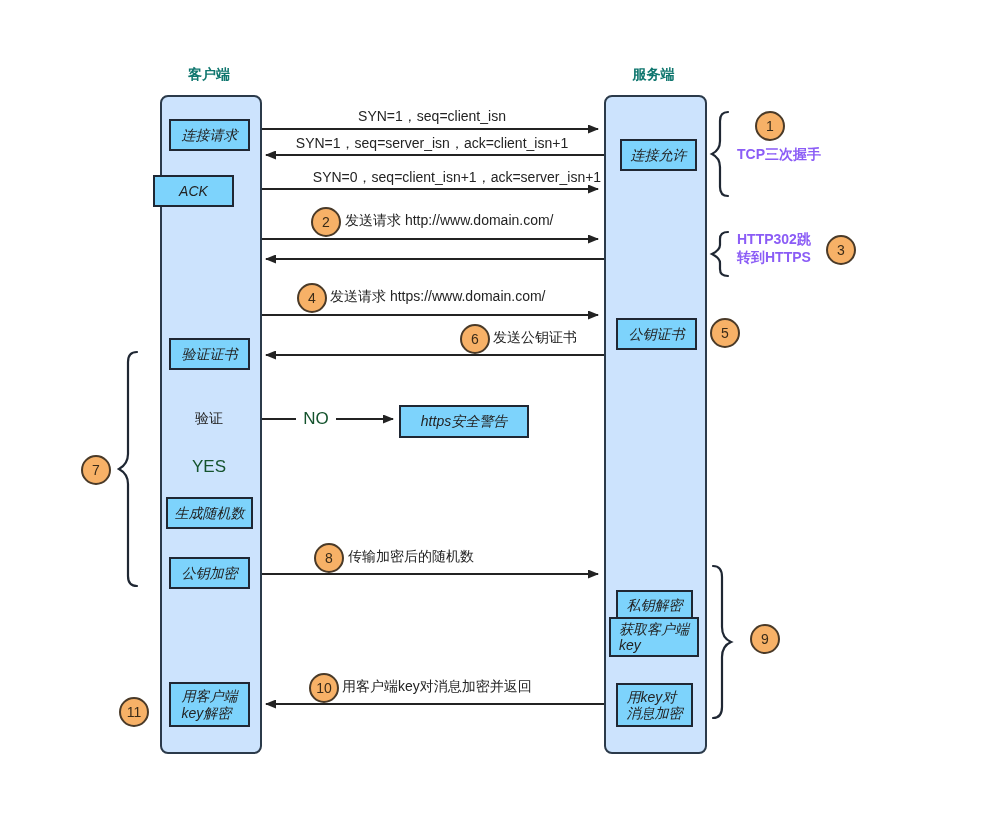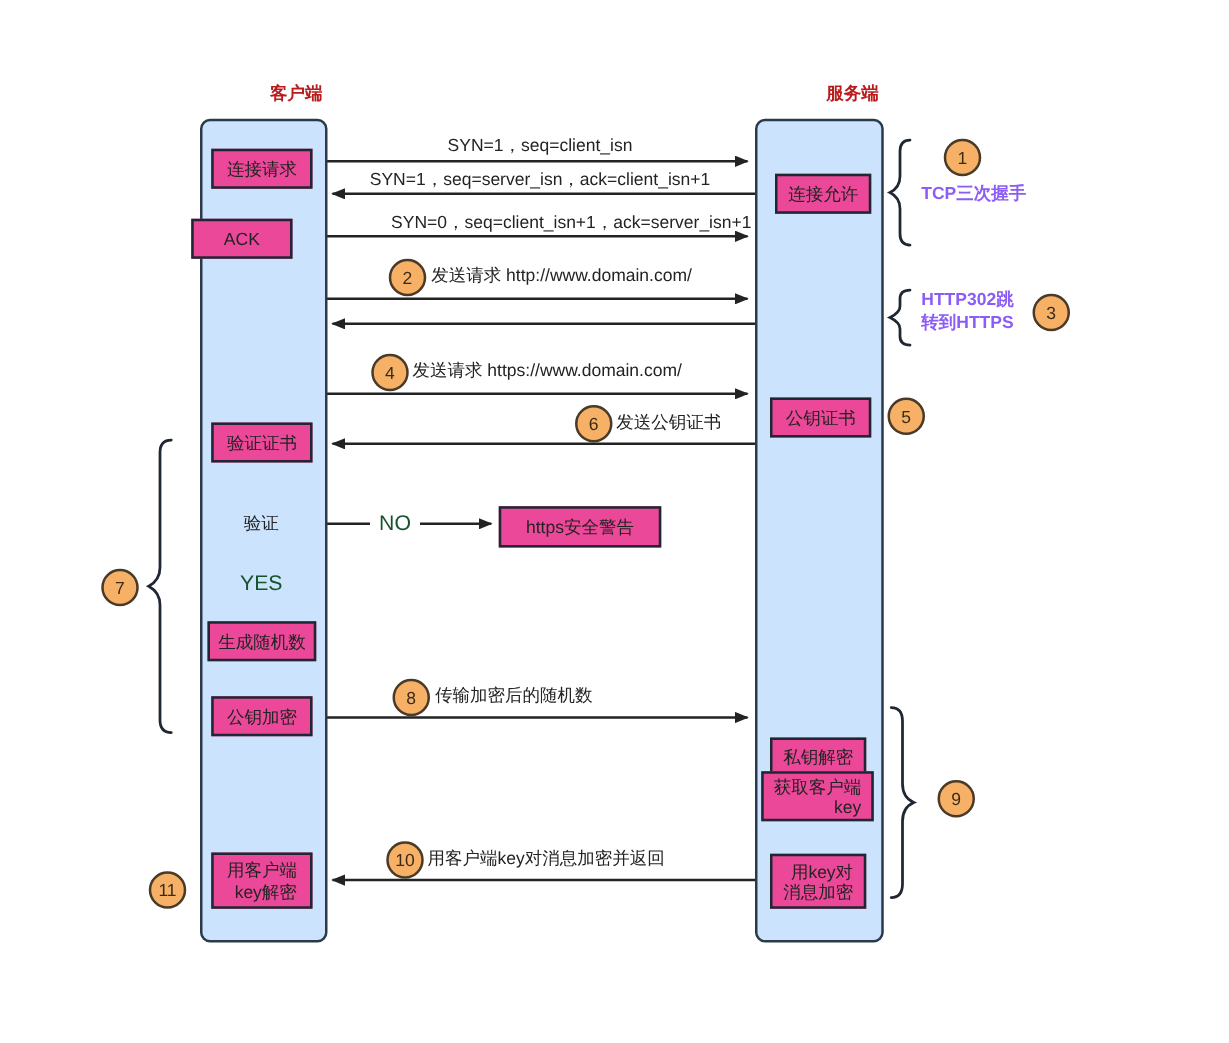--- a/index.html
+++ b/index.html
@@ -2,24 +2,24 @@
 <html><head>
 <meta charset="utf-8">
 <style>
   html,body{margin:0;padding:0;background:#ffffff;}
   body{width:983px;height:834px;position:relative;overflow:hidden;
        font-family:"Liberation Sans","DejaVu Sans",sans-serif;}
   #stage{position:absolute;left:0;top:0;width:983px;height:834px;}
   svg.layer{position:absolute;left:0;top:0;width:983px;height:834px;}
 
   .lane{position:absolute;background:#cce3fd;border:2px solid #2b3a4a;border-radius:8px;}
-  .node{position:absolute;background:#ec4899;border:2px solid #1f2733;
-        display:flex;align-items:center;justify-content:center;text-align:right;
-        font-size:14px;color:#232323;line-height:1.15;box-sizing:border-box;}
-  .actor-title{position:absolute;font-size:14px;font-weight:bold;color:#b91c1c;text-align:right;}
+  .node{position:absolute;background:#7dd3fc;border:2px solid #1f2733;
+        display:flex;align-items:center;justify-content:center;text-align:left;
+        font-size:14px;color:#232323;line-height:1.15;box-sizing:border-box;font-style:italic;}
+  .actor-title{position:absolute;font-size:14px;font-weight:bold;color:#0f766e;text-align:center;}
   .msg{position:absolute;font-size:14px;color:#232323;white-space:nowrap;}
   .msg.ctr{text-align:center;}
   .badge{position:absolute;width:30px;height:30px;border-radius:50%;
          background:#f7b167;border:2px solid #4a3a28;color:#3a2b18;
          font-size:14px;display:flex;align-items:center;justify-content:center;
          box-sizing:border-box;}
   .annot{position:absolute;font-size:14px;font-weight:bold;color:#8b5cf6;
          line-height:1.25;white-space:pre-line;}
   .diamond-label{position:absolute;font-size:14px;color:#232323;}
   .flowlabel{position:absolute;font-size:17px;color:#14532d;}

